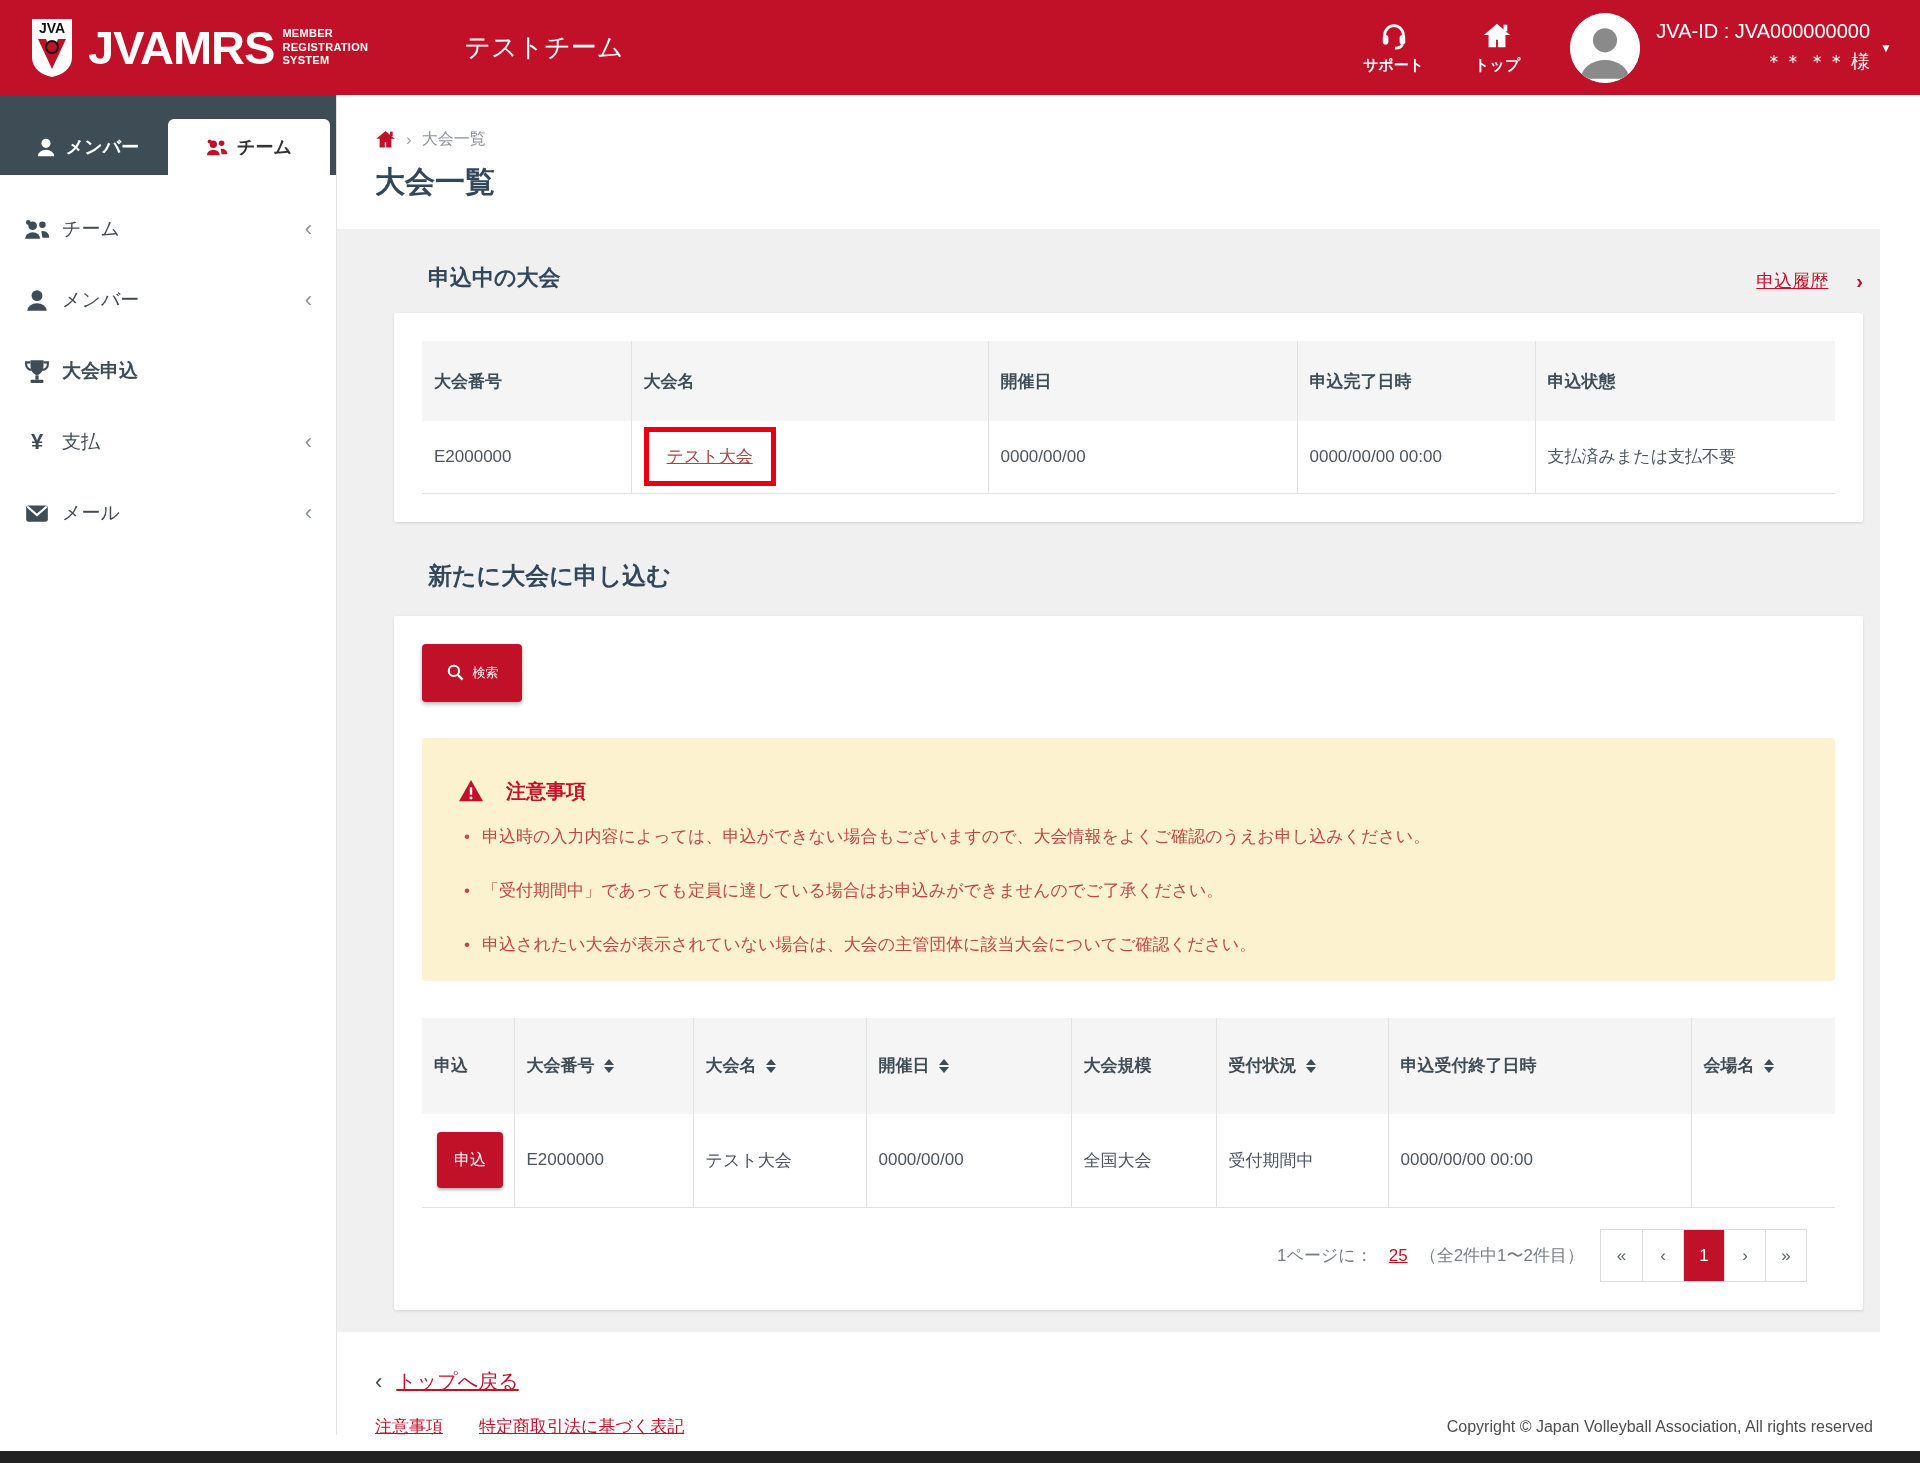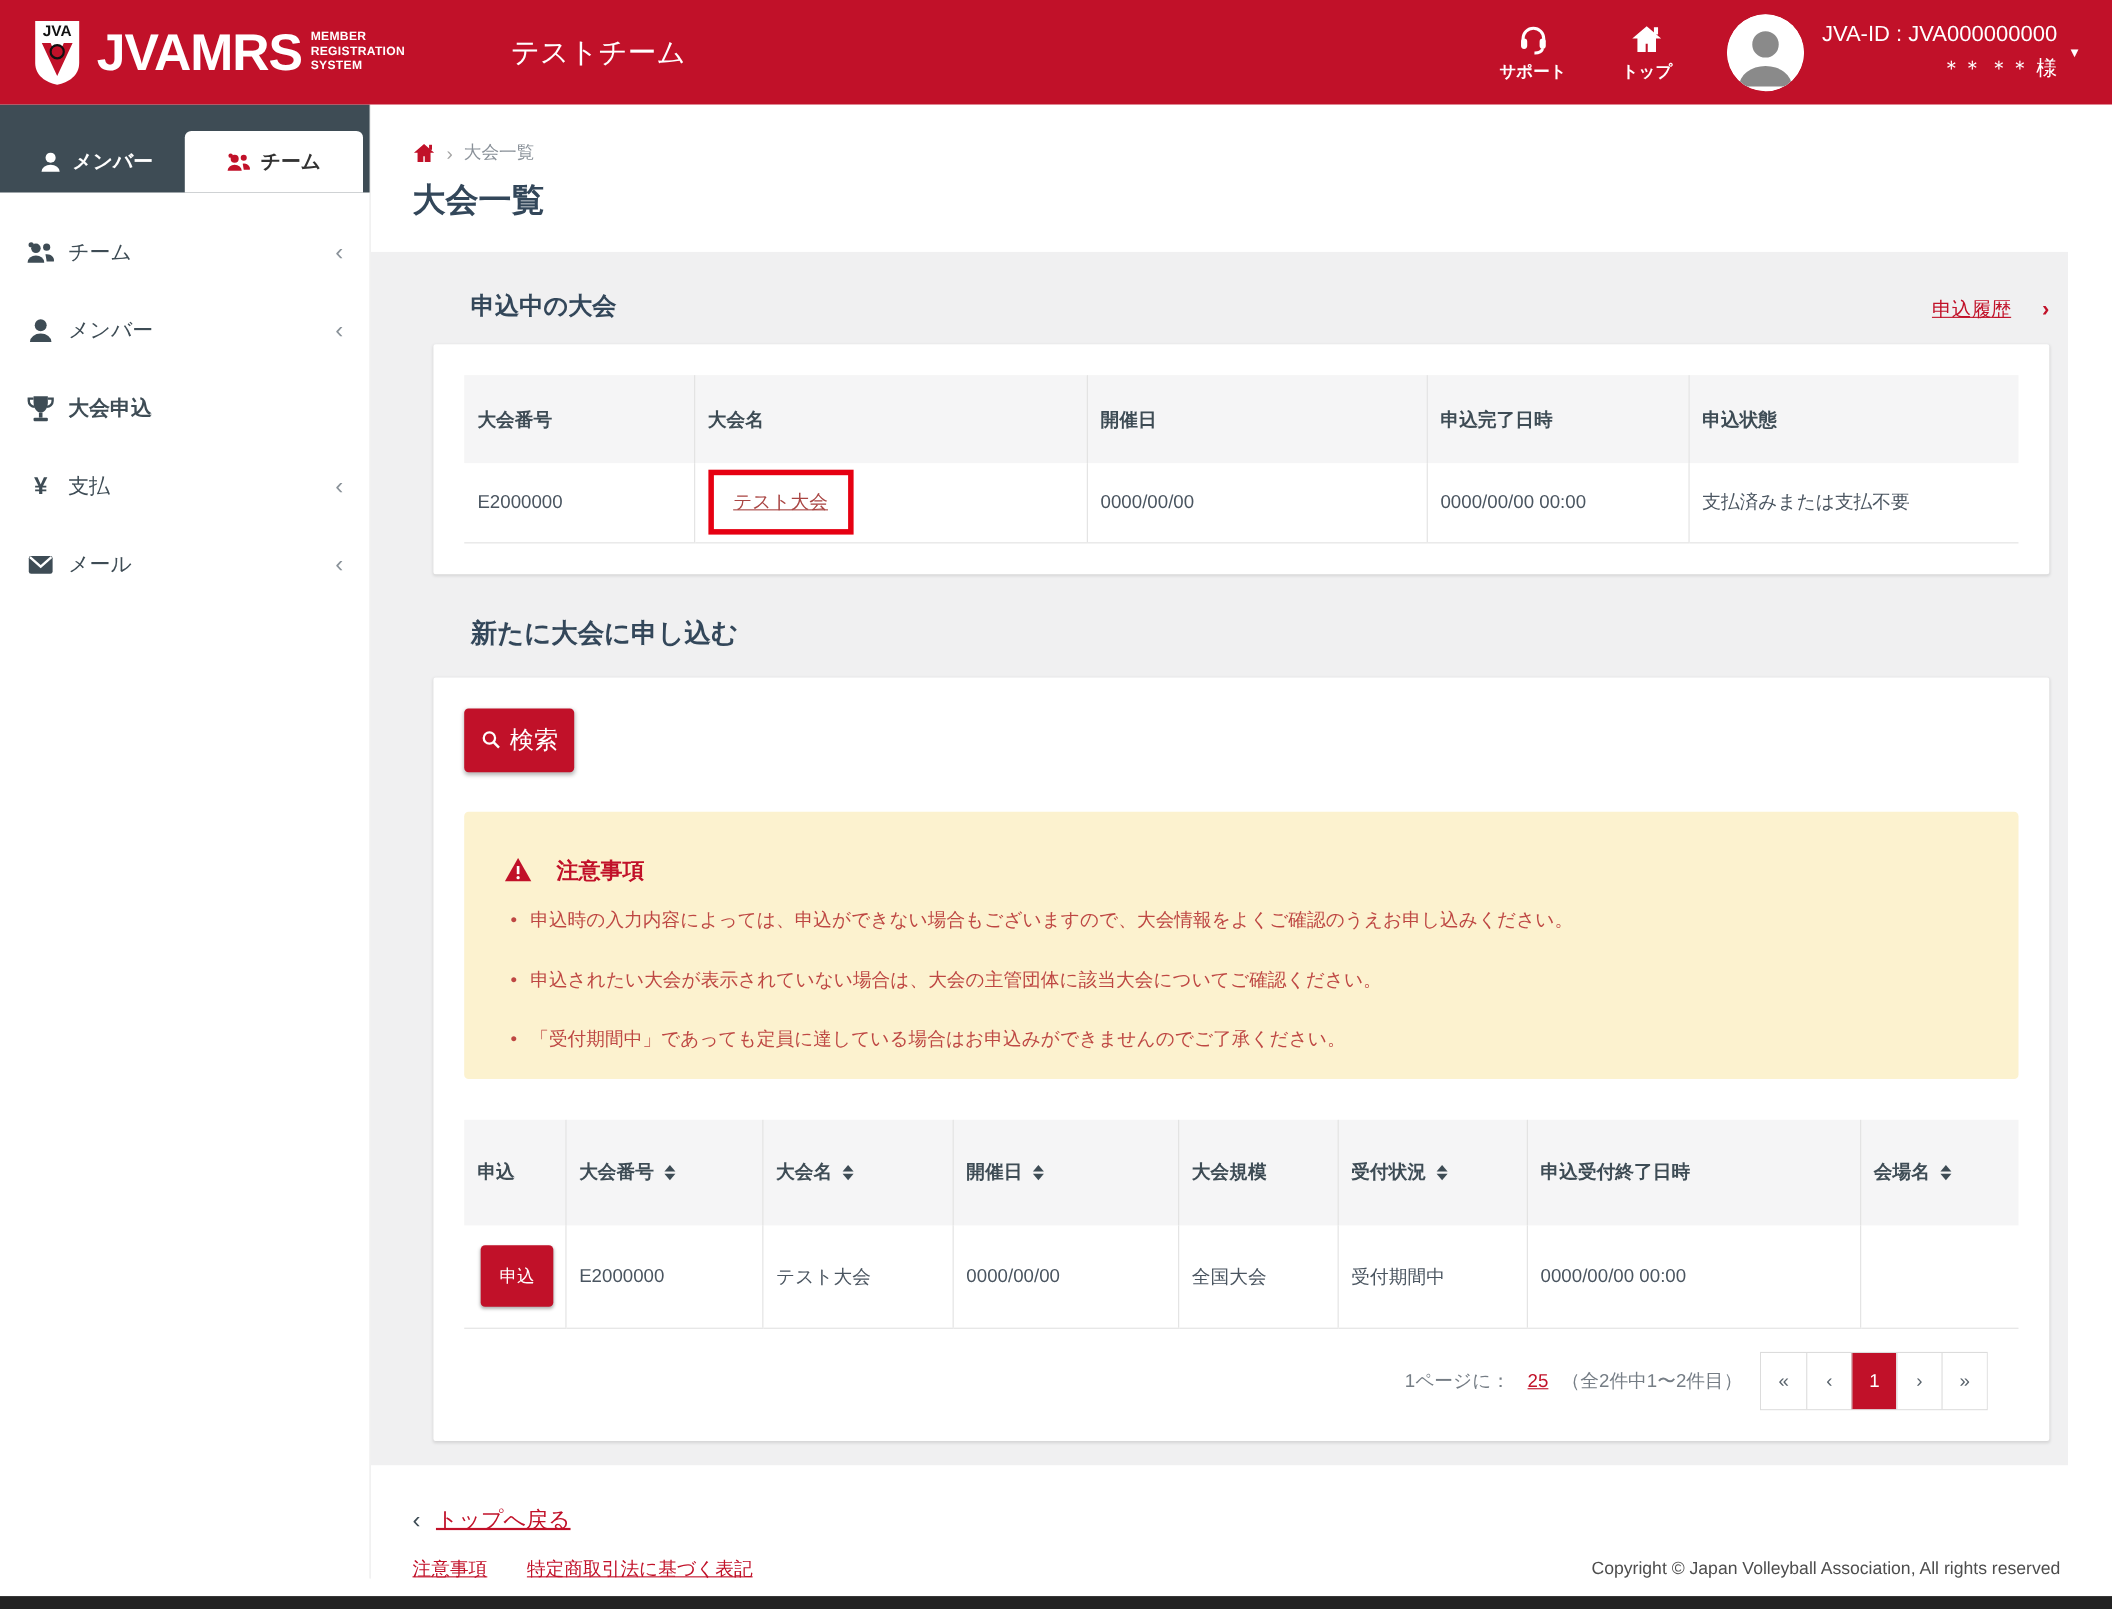--- a/index.html
+++ b/index.html
@@ -63,21 +63,21 @@
   tbody td { border-bottom:1px solid #E2E2E2; color:#4A5560; }
   .t1 thead th { height:80px; }
   .t1 tbody td { height:72px; }
   .t1 .c0{width:209px}.t1 .c1{width:357px}.t1 .c2{width:309px}.t1 .c3{width:238px}
 
   .annotation-box { display:inline-block; border:5px solid #E60012; padding:13px 18px; }
   .row-link { color:#A94442; text-decoration:underline; cursor:pointer; }
 
   .sec2 { margin:38px 0 0 34px; font-size:24px; font-weight:700; color:#33475A; }
   .card2 { margin-top:24px; }
-  .search-btn { display:inline-flex; align-items:center; justify-content:center; width:100px; height:58px; background:#C11129; color:#fff; border:none; border-radius:4px; font-size:22px; font-family:inherit; cursor:pointer; box-shadow:0 2px 4px rgba(0,0,0,.3); }
+  .search-btn { display:inline-flex; align-items:center; justify-content:center; width:100px; height:58px; background:#C11129; color:#fff; border:none; border-radius:4px; font-size:13px; font-family:inherit; cursor:pointer; box-shadow:0 2px 4px rgba(0,0,0,.3); }
   .search-btn svg { width:19px; height:19px; margin-right:8px; }
 
   .notice { margin-top:36px; background:#FCF2CF; border-radius:4px; padding:40px 30px 22px 36px; }
   .notice-head { display:flex; align-items:center; }
   .notice-head svg { width:26px; height:24px; }
   .notice-title { color:#C11129; font-size:20px; font-weight:700; margin-left:22px; }
   .notice ul { list-style:none; margin-top:20px; }
   .notice li { position:relative; padding-left:24px; color:#BE4743; font-size:17px; line-height:24px; margin-bottom:30px; }
   .notice li:last-child { margin-bottom:2px; }
   .notice li::before { content:"•"; position:absolute; left:6px; color:#BE4743; }
@@ -292,22 +292,22 @@
             <div class="notice-head">
               <svg viewBox="0 0 28 26">
                 <path d="M14 1 L27 24 H1 Z" fill="#C11129"></path>
                 <rect x="12.7" y="9" width="2.6" height="8" fill="#fff"></rect>
                 <circle cx="14" cy="20.5" r="1.6" fill="#fff"></circle>
               </svg>
               <span class="notice-title">注意事項</span>
             </div>
             <ul>
               <li>申込時の入力内容によっては、申込ができない場合もございますので、大会情報をよくご確認のうえお申し込みください。</li>
+              <li>「受付期間中」であっても定員に達している場合はお申込みができませんのでご了承ください。</li>
               <li>申込されたい大会が表示されていない場合は、大会の主管団体に該当大会についてご確認ください。</li>
-              <li>「受付期間中」であっても定員に達している場合はお申込みができませんのでご了承ください。</li>
             </ul>
           </div>
 
           <table class="t2">
             <thead>
               <tr>
                 <th class="c0">
                     <span class="th-inner">
                       <span>申込</span>
                     </span>

